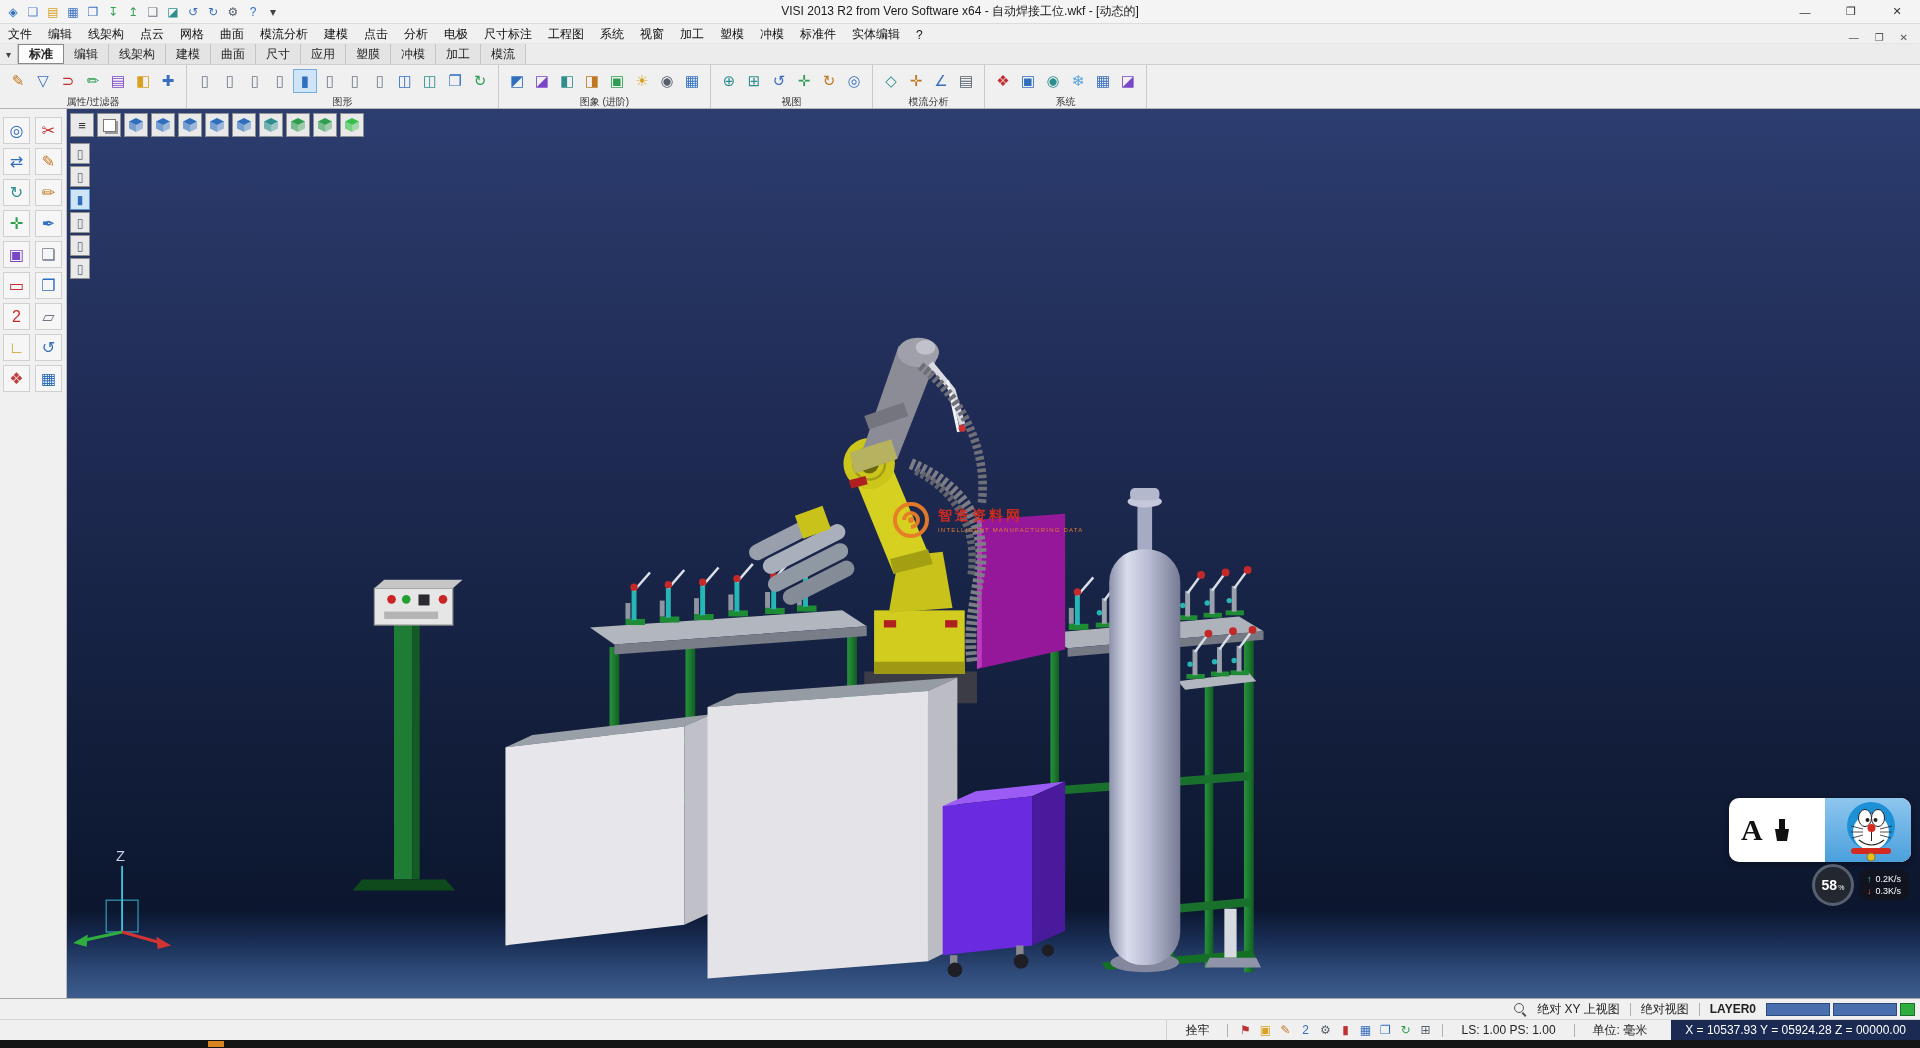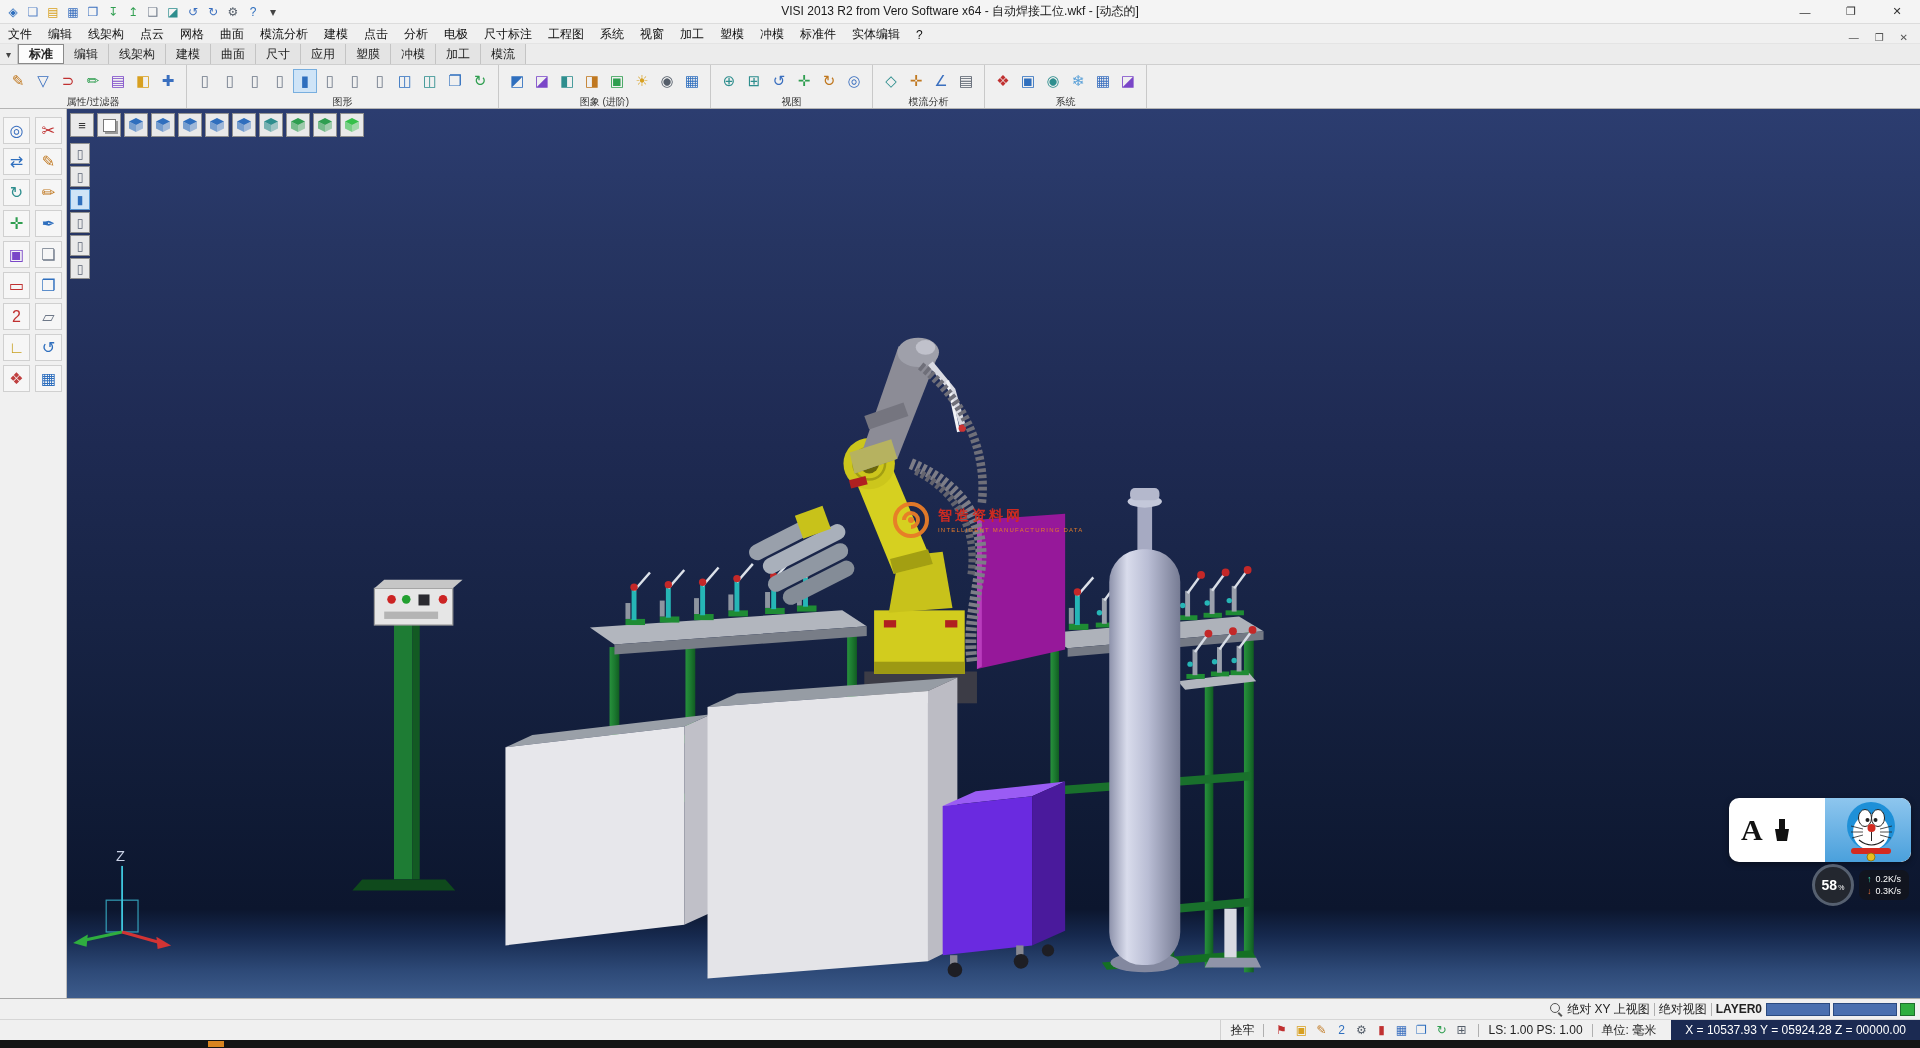--- a/index.html
+++ b/index.html
@@ -68,34 +68,34 @@
   .fl-dora{margin-left:auto;width:86px;height:64px;background:linear-gradient(#8ec6ee,#4aa0dc);border-radius:0 10px 10px 0;}
   .fl-stats{display:flex;align-items:center;justify-content:flex-end;gap:5px;margin-top:2px;padding-right:2px;}
   .fl-badge{width:42px;height:42px;border-radius:50%;background:#23272f;border:3px solid #566070;color:#fff;display:flex;align-items:baseline;justify-content:center;padding-top:10px;font-size:14px;font-weight:bold;}
   .fl-badge small{font-size:7px;font-weight:normal;margin-left:1px;}
   .fl-pill{background:rgba(18,20,28,0.88);border-radius:7px;padding:4px 8px;display:flex;flex-direction:column;gap:2px;}
   .fl-row{display:flex;align-items:center;gap:4px;font-size:9px;color:#fff;white-space:nowrap;}
   .arrow-up{color:#3ad0a8;font-size:9px;}
   .arrow-down{color:#e8703a;font-size:9px;}
 
   
-  .statusbar1{position:absolute;left:0;top:998px;width:1920px;height:21px;background:#f0f0f0;border-top:1px solid #a8a8a8;display:flex;align-items:center;justify-content:flex-end;gap:4px;font-size:12px;color:#222;padding-right:5px;}
+  .statusbar1{position:absolute;left:0;top:998px;width:1920px;height:21px;background:#f0f0f0;border-top:1px solid #a8a8a8;display:flex;align-items:center;justify-content:flex-end;gap:10px;font-size:12px;color:#222;padding-right:5px;}
   .statusbar2{position:absolute;left:0;top:1019px;width:1920px;height:21px;background:#f0f0f0;border-top:1px solid #d6d6d6;display:flex;align-items:center;font-size:12px;color:#222;}
   .sep{height:13px;border-left:1px solid #b0b0b0;}
   .search-icon{width:13px;height:13px;position:relative;}
   .search-icon::before{content:"";position:absolute;left:0;top:0;width:8px;height:8px;border:1.5px solid #555;border-radius:50%;}
   .search-icon::after{content:"";position:absolute;left:9px;top:9px;width:5px;height:2px;background:#555;transform:rotate(45deg);transform-origin:0 0;}
   .layer-label{font-weight:bold;}
   .chips{display:flex;align-items:center;gap:3px;}
   .chip{height:13px;width:64px;border:1px solid #2a4a80;}
   .chip:last-child{width:15px;border-color:#1d6e2c;}
   .sb2-spacer{flex:1;border-right:1px solid #d0d0d0;height:100%;}
   .sb-icons{display:flex;align-items:center;gap:2px;padding:0 8px;}
   .sbi{width:18px;height:18px;display:flex;align-items:center;justify-content:center;font-size:12px;}
-  .sb-item{padding:0 9px;white-space:nowrap;}
+  .sb-item{padding:0 18px;white-space:nowrap;}
   .coords{height:100%;background:#1b2a52;color:#fff;display:flex;align-items:center;padding:0 14px;font-size:12px;white-space:nowrap;margin-left:6px;}
 
   .taskbar{position:absolute;left:0;top:1040px;width:1920px;height:8px;background:#141414;}
   .task-chip{position:absolute;left:208px;top:1px;width:16px;height:6px;background:#d88420;}
 </style>
 </head>
 <body>
 
 <div class="app">
 

